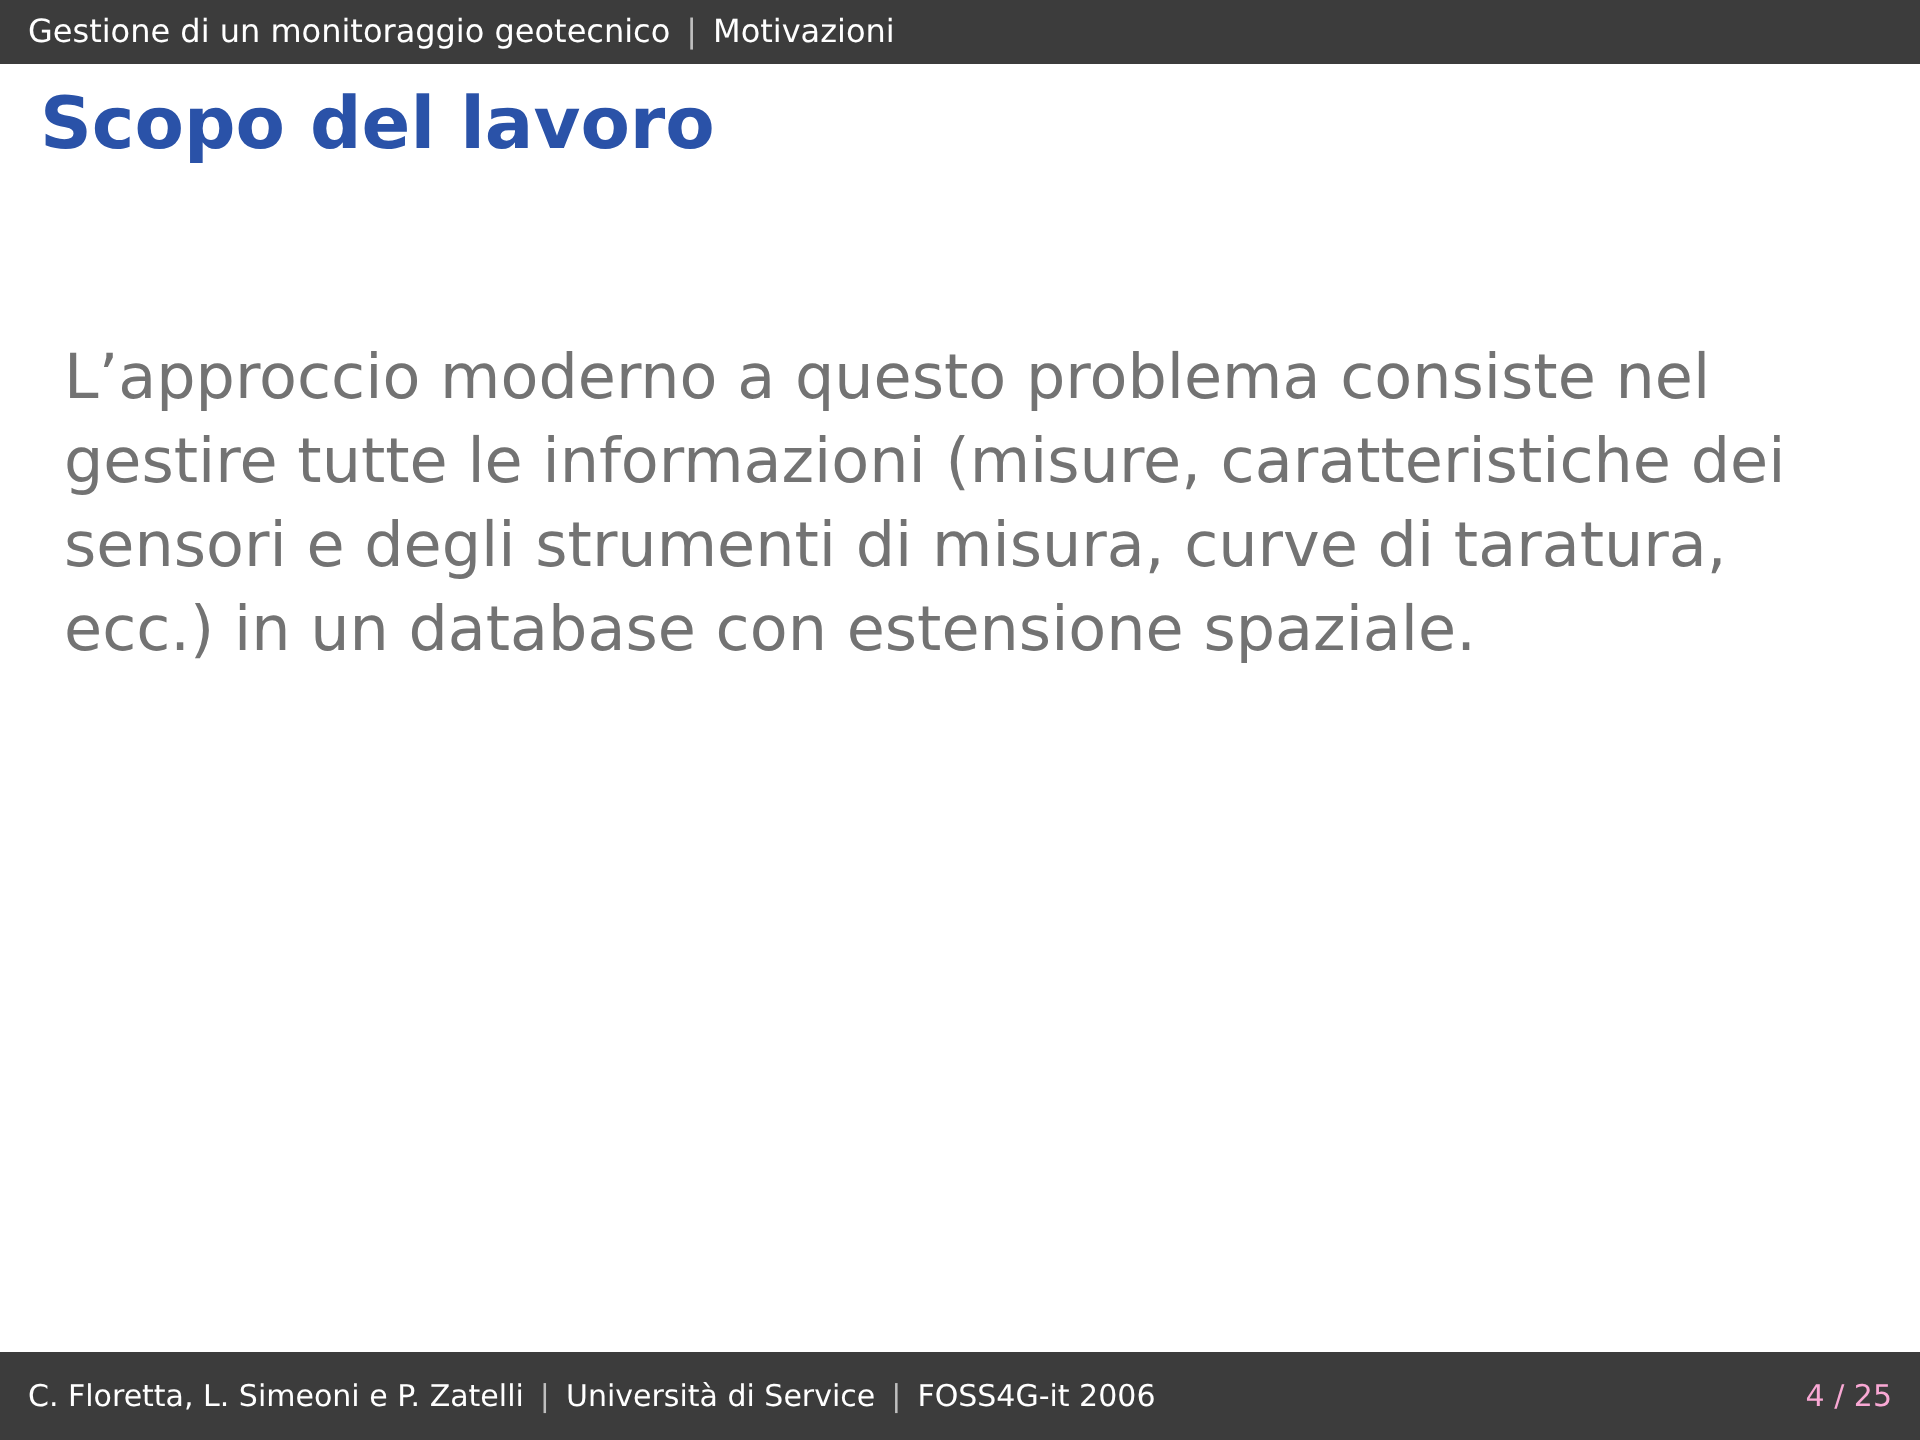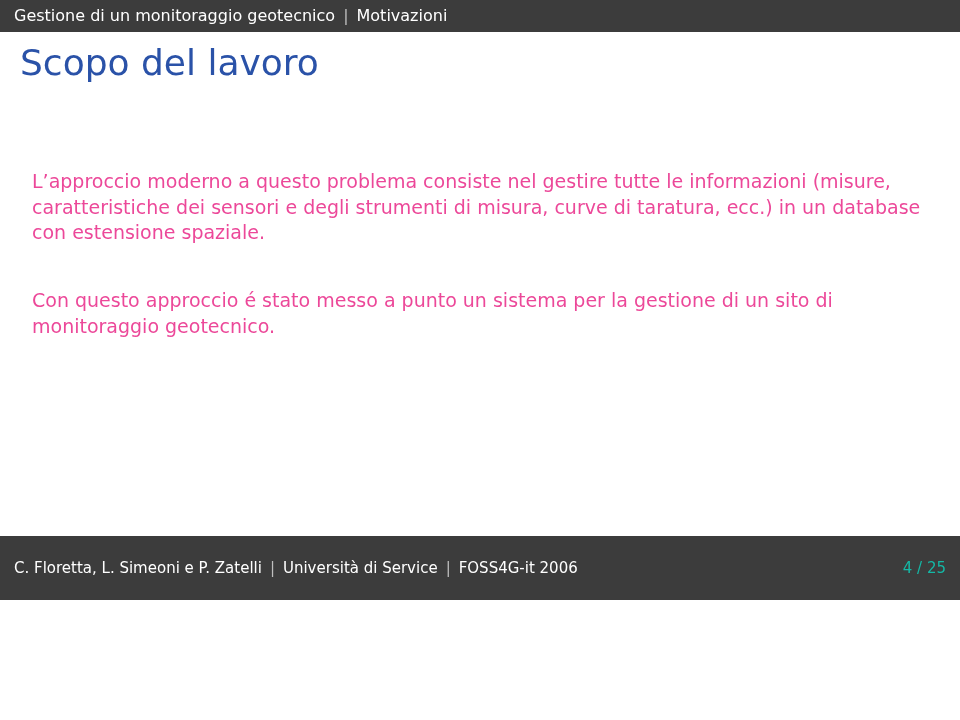--- a/index.html
+++ b/index.html
@@ -1,45 +1,44 @@
 <!DOCTYPE html>
 <html><head>
 <meta charset="utf-8">
 <style>
   * { box-sizing: border-box; margin: 0; padding: 0; }
   html, body { width: 960px; height: 720px; font-family: "DejaVu Sans", "Liberation Sans", Arial, sans-serif; background: #fff; color: #000; overflow: hidden; }
-  .slide { position: relative; width: 960px; height: 600px; }
+  .slide { position: relative; width: 960px; height: 720px; }
   .topbar { background: #3c3c3c; color: #fff; font-size: 16px; padding: 6px 14px 7px 14px; display: flex; align-items: center; gap: 8px; }
   .topbar .sep { color: #bfbfbf; }
-  .title { color: #2a52a8; font-size: 36px; font-weight: 400; padding: 10px 20px 6px 20px; }
+  .title { color: #2a52a8; font-size: 36px; font-weight: 700; padding: 10px 20px 6px 20px; }
   .rule { height: 0; }
-  .content { padding: 80px 32px 0 32px; font-size: 19px; line-height: 1.35; color: #ec4899; }
+  .content { padding: 80px 32px 0 32px; font-size: 31px; line-height: 1.35; color: #737373; }
   .content p { margin-bottom: 42px; }
-  .footer { position: absolute; left: 0; right: 0; bottom: 0; background: #3c3c3c; color: #fff; font-size: 15px; padding: 23px 14px; display: flex; align-items: center; justify-content: space-between; }
+  .footer { position: absolute; left: 0; right: 0; bottom: 0; background: #3c3c3c; color: #fff; font-size: 15px; padding: 13px 14px; display: flex; align-items: center; justify-content: space-between; }
   .footer .left { display: flex; align-items: center; gap: 8px; }
   .footer .sep { color: #bfbfbf; }
-  .footer .right { color: #14b8a6; }
+  .footer .right { color: #f9a8d4; }
 </style>
 </head>
 <body>
 
 <div class="slide">
 
   <div class="topbar">
     <span>Gestione di un monitoraggio geotecnico</span>
     <span class="sep">|</span>
     <span>Motivazioni</span>
   </div>
 
   <div class="title">Scopo del lavoro</div>
   <div class="rule"></div>
 
   <div class="content">
     <p>L’approccio moderno a questo problema consiste nel gestire tutte le informazioni (misure, caratteristiche dei sensori e degli strumenti di misura, curve di taratura, ecc.) in un database con estensione spaziale.</p>
-    <p>Con questo approccio é stato messo a punto un sistema per la gestione di un sito di monitoraggio geotecnico.</p>
   </div>
 
   <div class="footer">
     <div class="left">
       <span>C. Floretta, L. Simeoni e P. Zatelli</span>
       <span class="sep">|</span>
       <span>Università di Service</span>
       <span class="sep">|</span>
       <span>FOSS4G-it 2006</span>
     </div>

